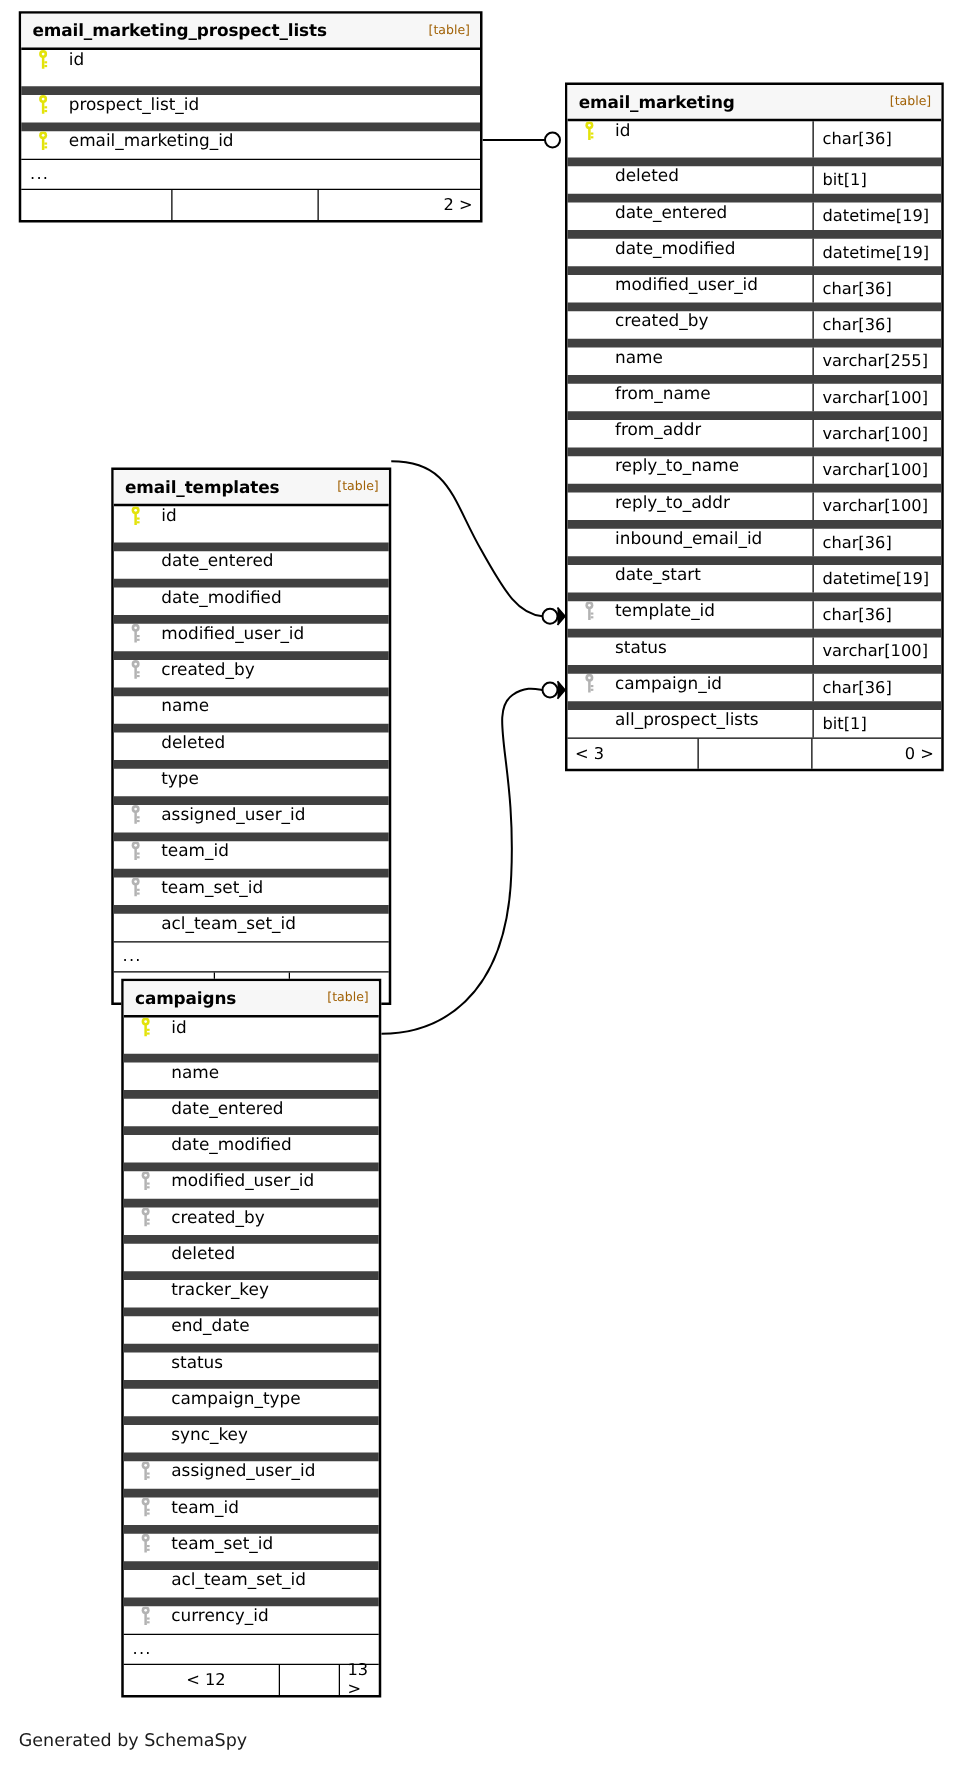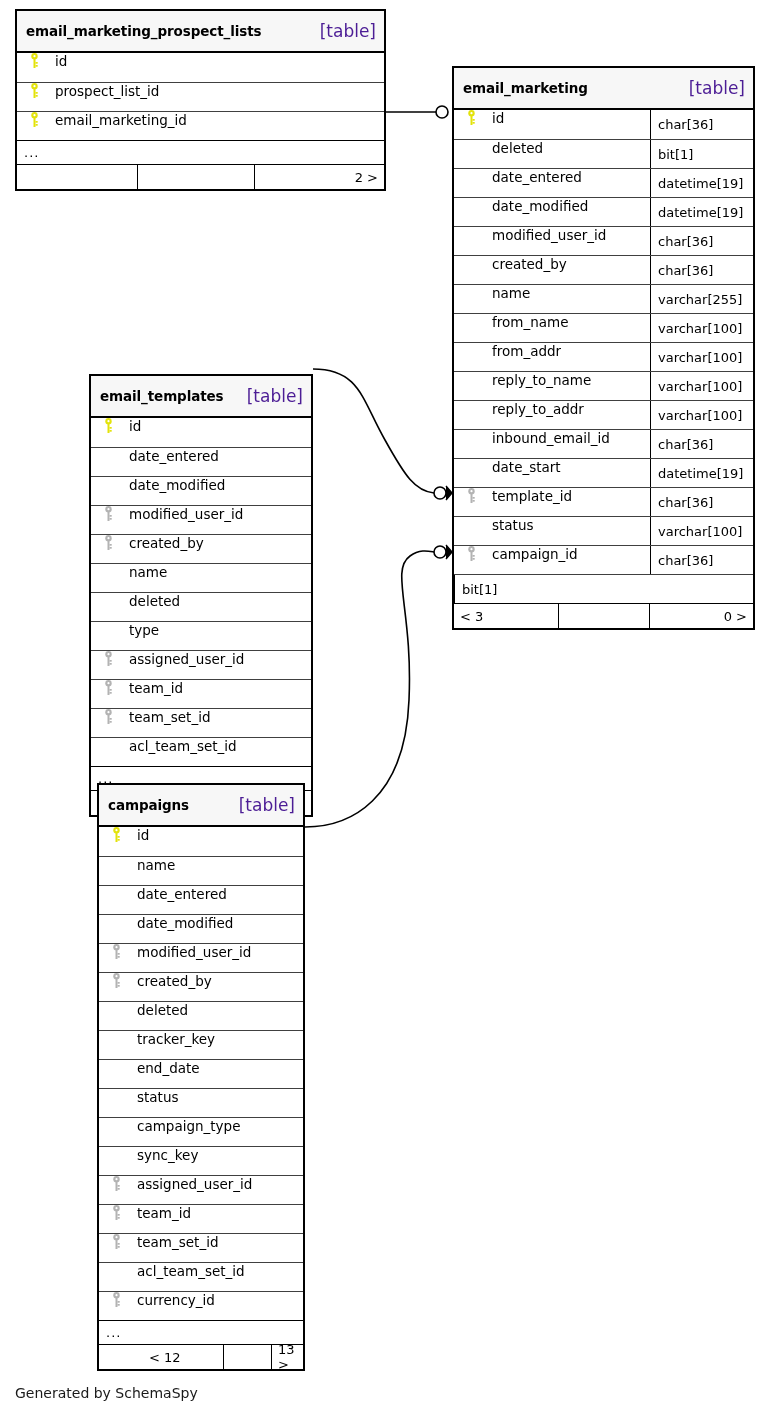--- a/index.html
+++ b/index.html
@@ -43,42 +43,42 @@
     font-size: 13px;
   }
 
   .tbl-header {
     display: flex;
     align-items: center;
     justify-content: space-between;
     background: #f7f7f7;
     border-bottom: 2px solid #000000;
     box-sizing: border-box;
-    height: 42px;
+    height: 29px;
     padding: 0 8px 0 9px;
   }
   .tbl-name {
     font-weight: bold;
     font-size: 13.5px;
     letter-spacing: -0.1px;
     white-space: nowrap;
   }
   .tbl-tag {
-    font-size: 17px;
-    color: #4c1d95;
+    font-size: 10px;
+    color: #a16207;
     white-space: nowrap;
     padding-left: 10px;
   }
 
   .rows { display: block; }
 
   .row {
     display: flex;
     align-items: stretch;
-    border-top: 1px solid #404040;
+    border-top: 7px solid #404040;
     box-sizing: border-box;
     height: 29px;
   }
   .row:first-child { border-top: none; }
 
   .col-name {
     display: flex;
     align-items: flex-start;
     flex: 1 1 auto;
     min-width: 0;
@@ -382,20 +382,24 @@
                 <rect x="3.5" y="5.5" width="2" height="9.5" fill="#b3b3b3"></rect>
                 <rect x="5.5" y="9" width="2.2" height="1.7" fill="#b3b3b3"></rect>
                 <rect x="5.5" y="12" width="2.2" height="1.7" fill="#b3b3b3"></rect>
               </svg>
             </span>
             <span class="colname-text indent-1">campaign_id</span>
           </div>
           <div class="col-type">char[36]</div>
         </div>
         <div class="row">
+          <div class="col-name">
+            <span class="keyslot"></span>
+            <span class="colname-text indent-1">all_prospect_lists</span>
+          </div>
           <div class="col-type">bit[1]</div>
         </div>
       </div>
     <div class="row-footer">
       <div class="foot-cell foot-left" style="flex:0 0 104px;">&lt; 3</div>
       <div class="foot-cell" style="flex:0 0 91px;"></div>
       <div class="foot-cell foot-right" style="flex:1 1 auto;">0 &gt;</div>
     </div>
   </div>
 

